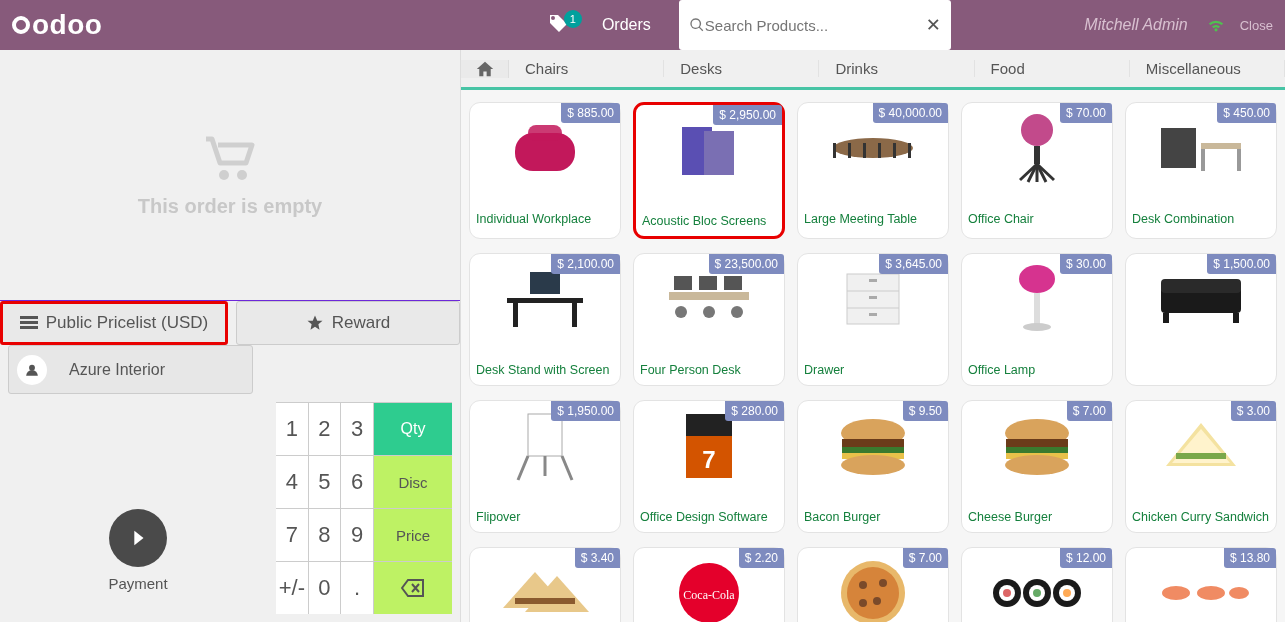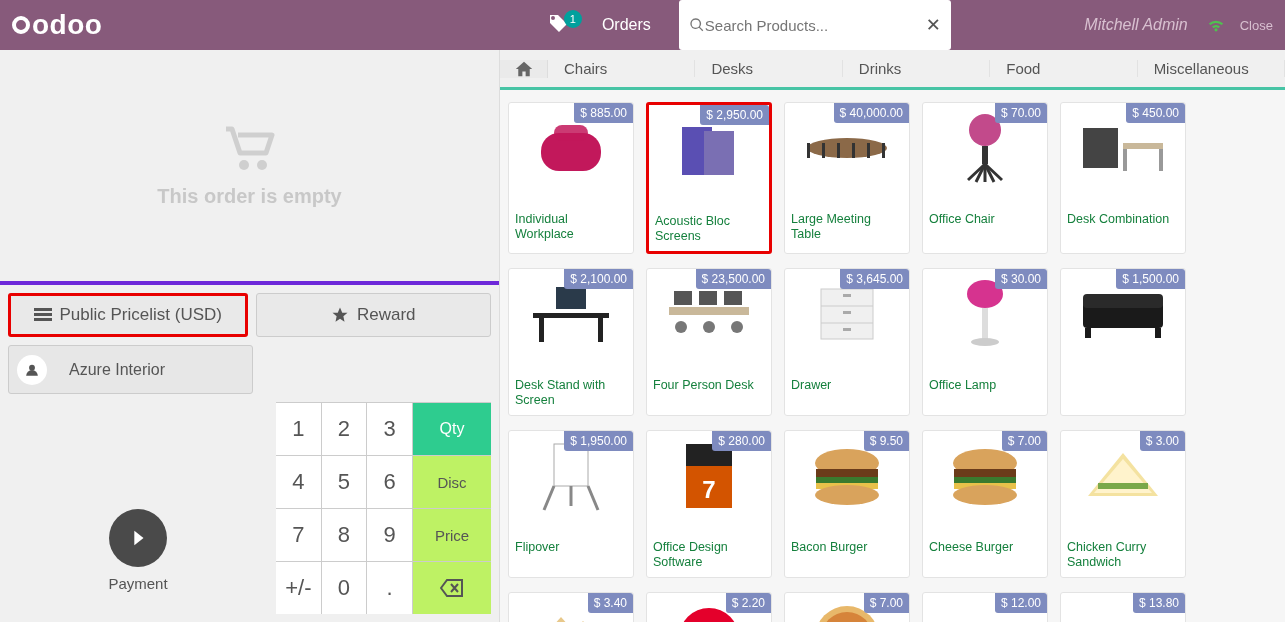--- a/index.html
+++ b/index.html
@@ -16,21 +16,21 @@
 .user-name { margin-left:auto; color:#d8c0d0; font-style:italic; font-size:16px; }
 .wifi { margin-left:18px; color:#5fbf5f; font-size:18px; }
 .close-btn { margin-left:14px; color:#d8c0d0; font-size:13px; cursor:pointer; }
 
 .main { display:flex; height: calc(622px - 50px); }
 .left { width: 500px; background:#f0f0f0; display:flex; flex-direction:column; border-right:1px solid #ddd; }
 .order-area { flex:1; display:flex; flex-direction:column; align-items:center; justify-content:center; color:#c8c8c8; }
 .cart-icon { width:60px; height:50px; margin-bottom:12px; }
 .empty-text { font-size:20px; font-weight:600; }
 
-.action-row { display:flex; gap:8px; padding:8px; border-top:4px solid #6d28d9; }
+.action-row { display:flex; gap:8px; padding:0; border-top:1px solid #6d28d9; }
 .action-btn { flex:1; height:44px; border:1px solid #ccc; background:#e9e9e9; border-radius:3px; display:flex; align-items:center; justify-content:center; font-size:17px; color:#555; cursor:pointer; }
 .action-btn .i { margin-right:8px; }
 .red-frame { border: 3px solid #e80000; }
 .customer-row { padding: 0 8px 8px 8px; }
 .customer-btn { width:245px; height:49px; border:1px solid #ccc; background:#e7e7e7; display:flex; align-items:center; font-size:16px; color:#555; border-radius:3px; cursor:pointer; }
 .customer-btn .ic { width:30px; height:30px; border-radius:50%; background:#fff; display:flex; align-items:center; justify-content:center; margin:0 22px 0 8px; font-size:14px; }
 
 .numpad { display:grid; grid-template-columns: repeat(3, 1fr) 78px; grid-template-rows: repeat(4, 52px); gap:1px; background:#ccc; border-top:1px solid #ccc; margin: 0 8px 8px 8px; }
 .num-btn { background:#fff; display:flex; align-items:center; justify-content:center; font-size:22px; color:#555; cursor:pointer; }
 .fn-btn { background:#bef264; font-size:15px; }
@@ -41,21 +41,21 @@
 .bottom-left { display:flex; }
 .pay-block { width:260px; display:flex; flex-direction:column; align-items:center; justify-content:center; margin:8px 0 8px 8px; }
 
 .right { flex:1; background:#f6f6f6; display:flex; flex-direction:column; }
 .cat-row { height:40px; display:flex; background:#f0f0f0; border-bottom:3px solid #47c4a5;align-items:center; }
 .cat-home { width:48px; display:flex; align-items:center; justify-content:center; background:#eaeaea; cursor:pointer; border-right:1px solid #ddd; }
 .cat-tab { flex:1; display:flex; align-items:center; padding:0 16px; font-size:15px; color:#555; background:#f0f0f0; cursor:pointer; border-right:1px solid #e2e2e2; }
 
 .products { flex:1; padding:12px 8px; overflow:auto; }
 .prod-row { display:flex; gap:12px; margin-bottom:14px; }
-.prod { width:126px; background:#fff; border:1px solid #e3e3e3; border-radius:3px; position:relative; cursor:pointer; display:flex; flex-direction:column; }
+.prod { width:152px; background:#fff; border:1px solid #e3e3e3; border-radius:11px; position:relative; cursor:pointer; display:flex; flex-direction:column; }
 .prod.selected { border: 3px solid #e80000; }
 .prod .price { position:absolute; top:0; right:0; background:#7E8BBF; color:#fff; font-size:12px; padding:3px 6px; border-radius:0 3px 0 3px; }
 .prod .img { height:90px; display:flex; align-items:center; justify-content:center; }
 .prod .name { padding:4px 6px 7px 6px; font-size:12.5px; color:#15803d; line-height:1.2;margin-top:15px; }
 
 svg { display:block; }
 </style>
 </head>
 <body>
 

